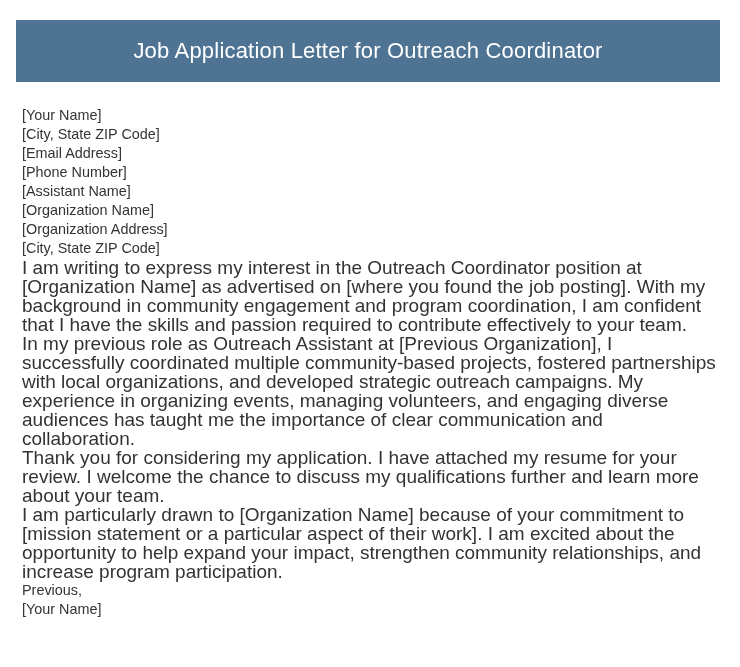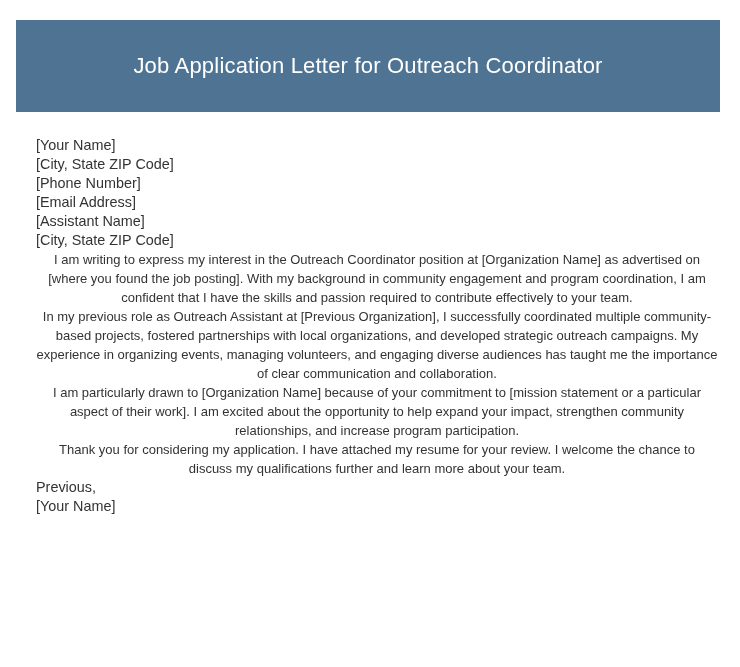--- a/index.html
+++ b/index.html
@@ -16,81 +16,83 @@
   }
   .page {
     width: 740px;
     height: 667px;
     position: relative;
     box-sizing: border-box;
     padding: 0;
   }
   .header-band {
     margin: 20px 20px 0 16px;
-    height: 92px;
+    height: 62px;
     background: #4f7493;
     display: flex;
     align-items: center;
     justify-content: center;
   }
   .header-title {
     color: #ffffff;
     font-size: 22px;
     font-weight: normal;
     letter-spacing: 0.2px;
     text-align: center;
     line-height: 1.2;
   }
   .letter-body {
-    padding: 24px 22px 0 36px;
+    padding: 24px 22px 0 22px;
     box-sizing: border-box;
   }
   .line {
     font-size: 14.4px;
     line-height: 19px;
     color: #333333;
     white-space: pre-wrap;
   }
   .para {
-    font-size: 13px;
+    font-size: 19px;
     line-height: 19px;
     color: #333333;
     margin: 0;
-    text-align: center;
+    text-align: left;
   }
   .blockset > * {
     margin: 0;
   }
 </style>
 </head>
 <body>
 
 <div class="page">
 
   <div class="header-band">
     <div class="header-title">Job Application Letter for Outreach Coordinator</div>
   </div>
 
   <div class="letter-body blockset">
 
     <div>
       <div class="line">[Your Name]</div>
       <div class="line">[City, State ZIP Code]</div>
+      <div class="line">[Email Address]</div>
       <div class="line">[Phone Number]</div>
-      <div class="line">[Email Address]</div>
     </div>
 
     <div>
       <div class="line">[Assistant Name]</div>
+      <div class="line">[Organization Name]</div>
+      <div class="line">[Organization Address]</div>
       <div class="line">[City, State ZIP Code]</div>
     </div>
 
 
     <p class="para">I am writing to express my interest in the Outreach Coordinator position at [Organization Name] as advertised on [where you found the job posting]. With my background in community engagement and program coordination, I am confident that I have the skills and passion required to contribute effectively to your team.</p>
     <p class="para">In my previous role as Outreach Assistant at [Previous Organization], I successfully coordinated multiple community-based projects, fostered partnerships with local organizations, and developed strategic outreach campaigns. My experience in organizing events, managing volunteers, and engaging diverse audiences has taught me the importance of clear communication and collaboration.</p>
+    <p class="para">Thank you for considering my application. I have attached my resume for your review. I welcome the chance to discuss my qualifications further and learn more about your team.</p>
     <p class="para">I am particularly drawn to [Organization Name] because of your commitment to [mission statement or a particular aspect of their work]. I am excited about the opportunity to help expand your impact, strengthen community relationships, and increase program participation.</p>
-    <p class="para">Thank you for considering my application. I have attached my resume for your review. I welcome the chance to discuss my qualifications further and learn more about your team.</p>
 
     <div class="line">Previous,</div>
     <div class="line">[Your Name]</div>
 
   </div>
 </div>
 
 </body></html>

